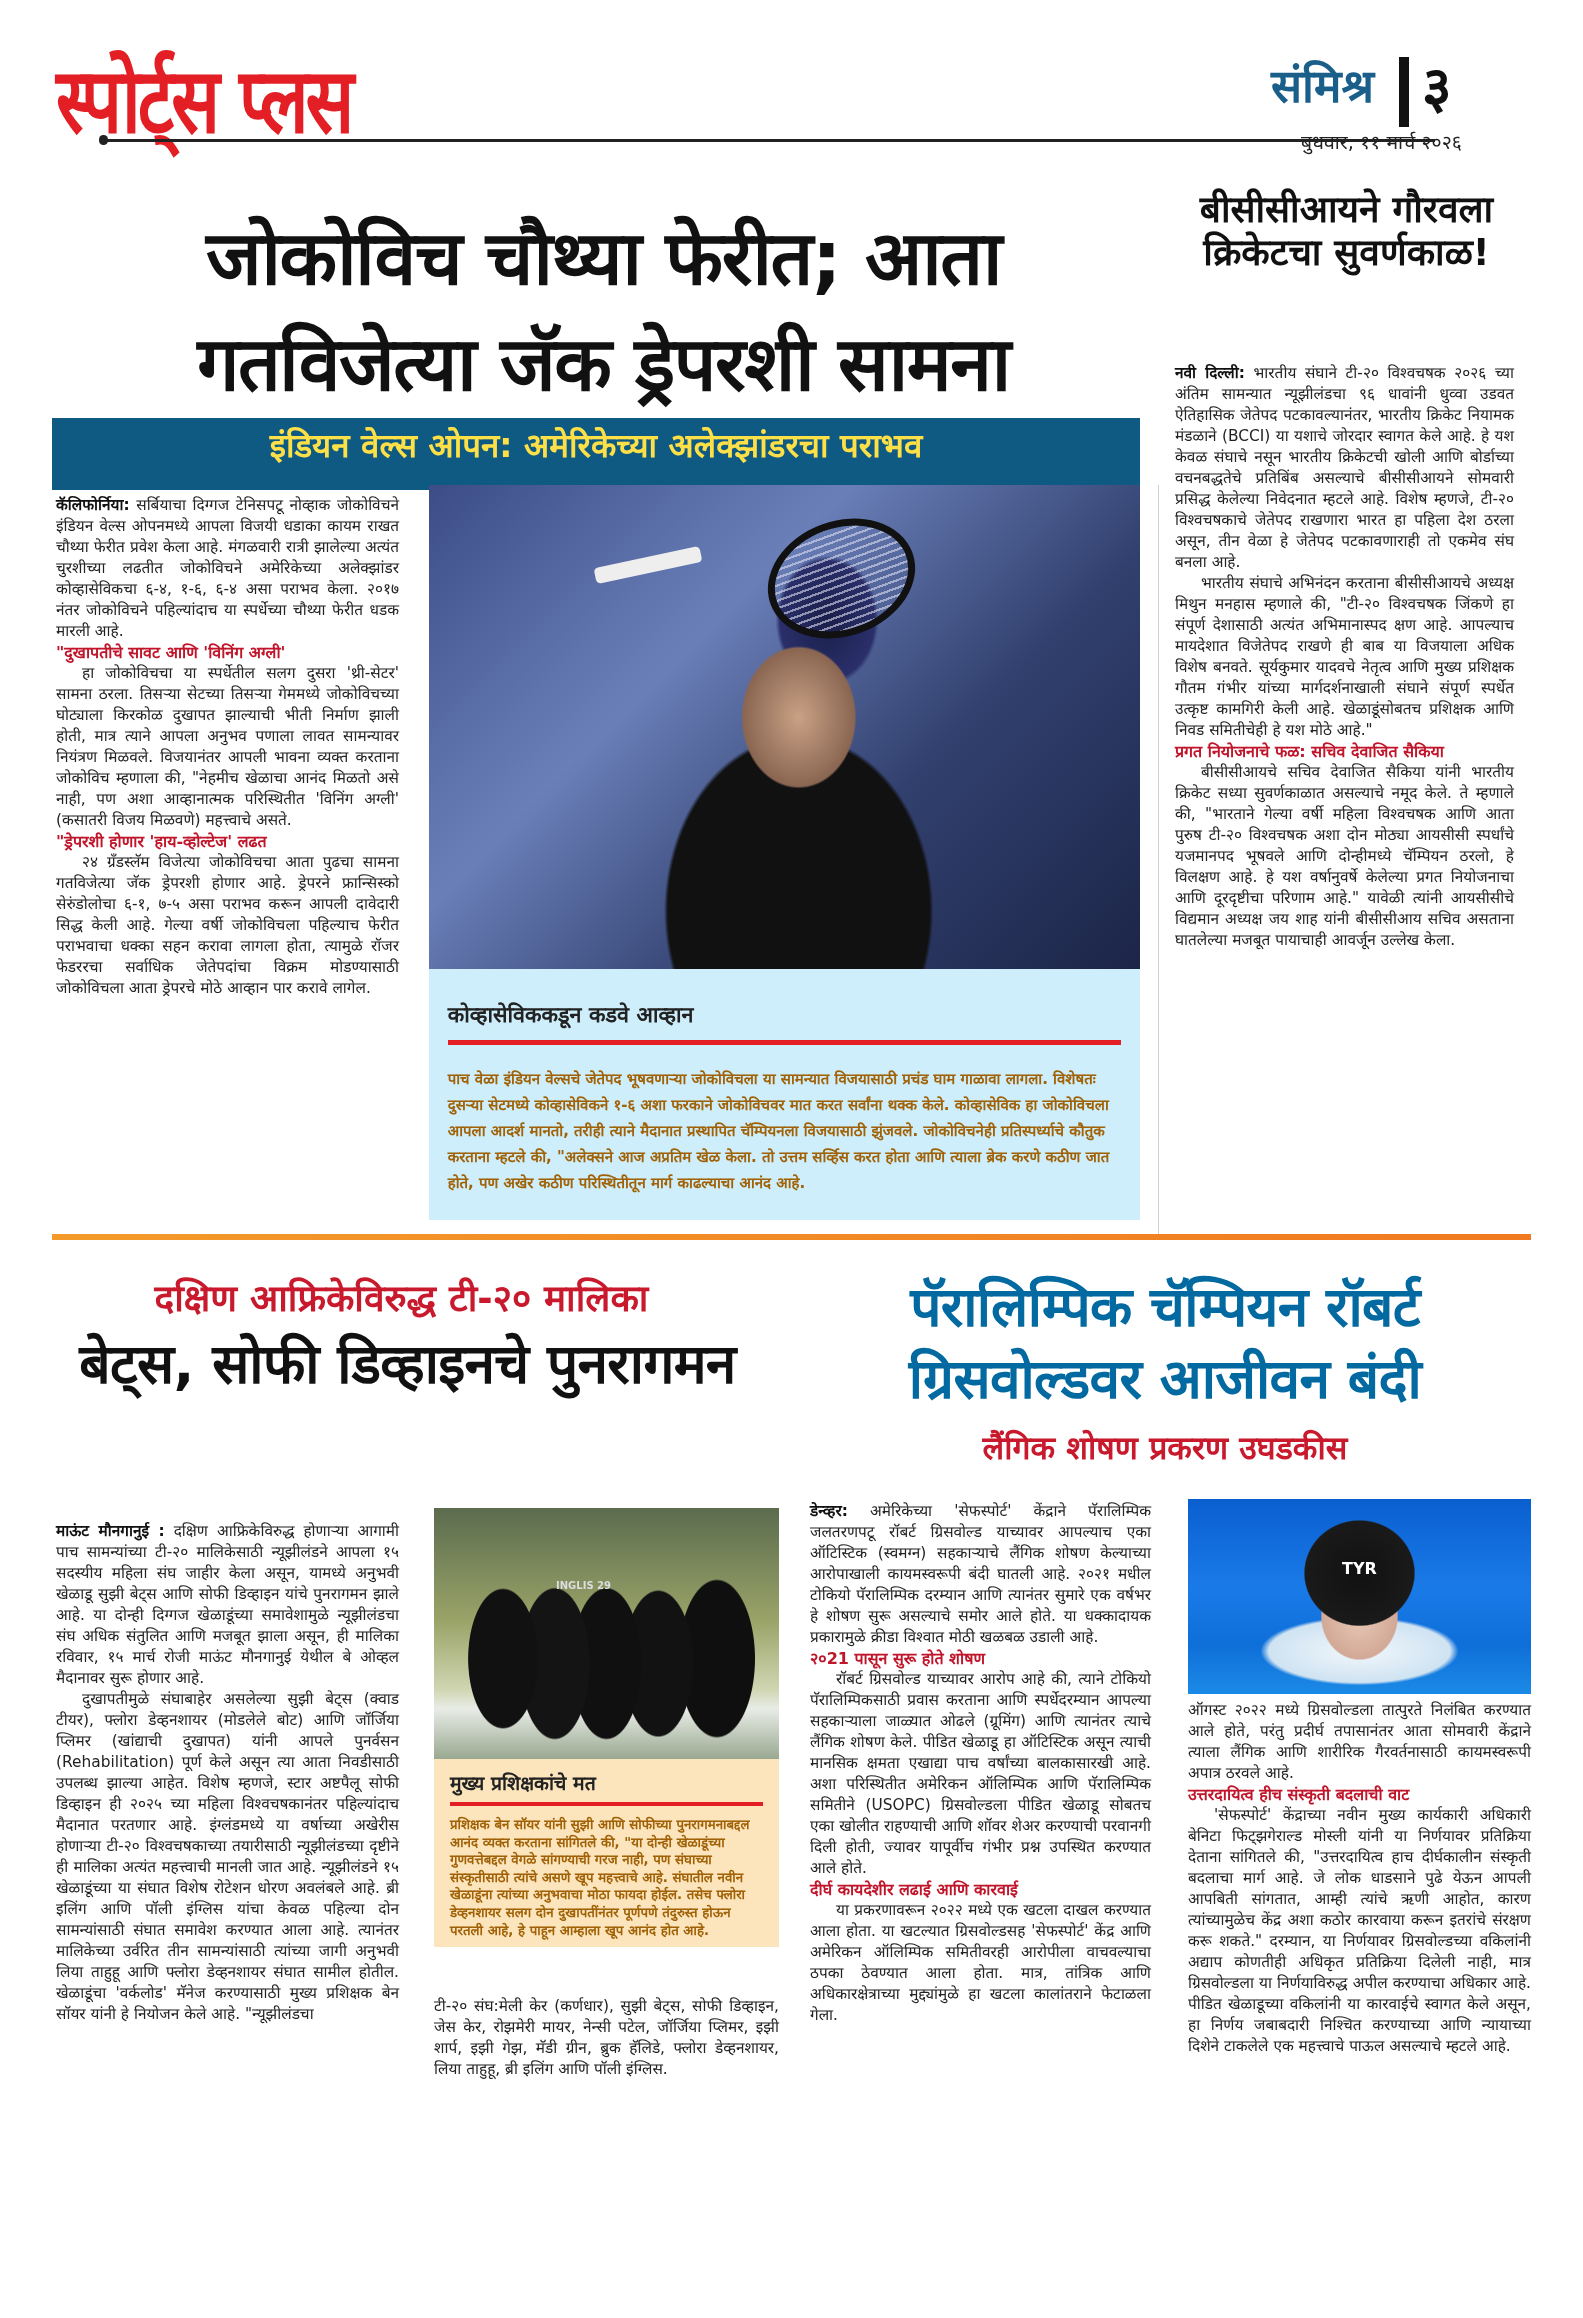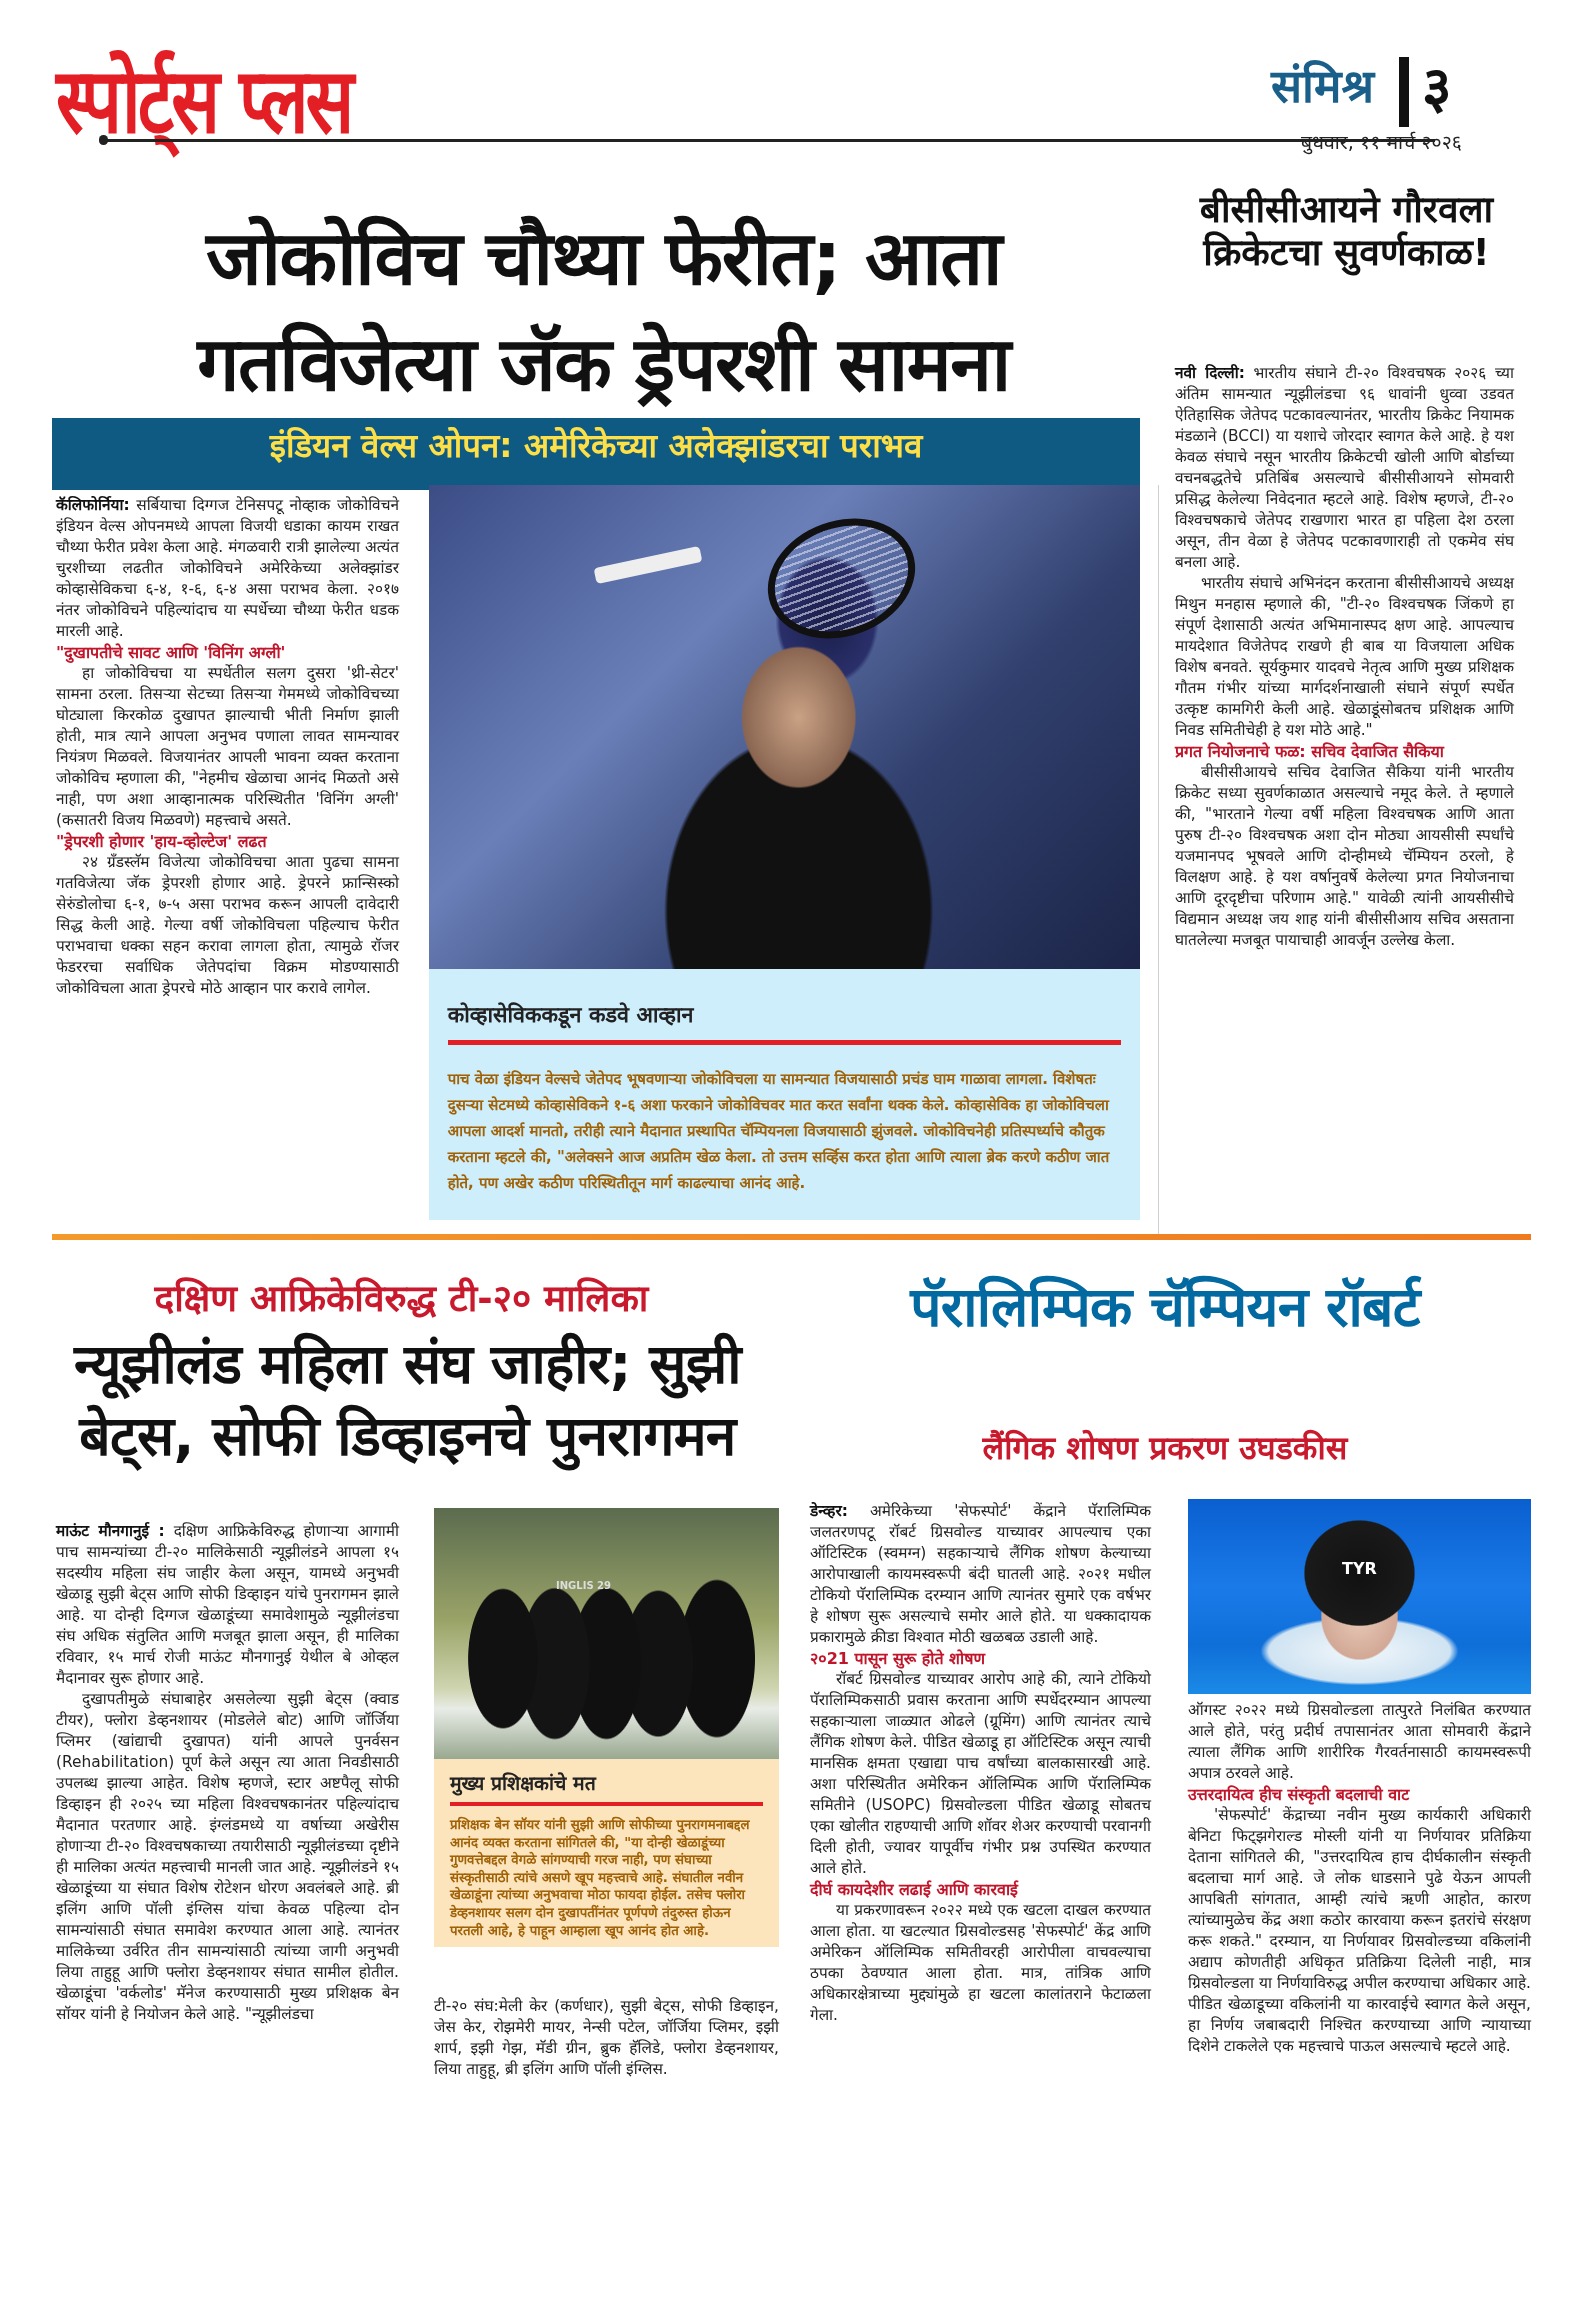--- a/index.html
+++ b/index.html
@@ -121,40 +121,40 @@
   <span>भारतीय संघाने टी-२० विश्वचषक २०२६ च्या अंतिम सामन्यात न्यूझीलंडचा ९६ धावांनी धुव्वा उडवत ऐतिहासिक जेतेपद पटकावल्यानंतर, भारतीय क्रिकेट नियामक मंडळाने (BCCI) या यशाचे जोरदार स्वागत केले आहे. हे यश केवळ संघाचे नसून भारतीय क्रिकेटची खोली आणि बोर्डाच्या वचनबद्धतेचे प्रतिबिंब असल्याचे बीसीसीआयने सोमवारी प्रसिद्ध केलेल्या निवेदनात म्हटले आहे. विशेष म्हणजे, टी-२० विश्वचषकाचे जेतेपद राखणारा भारत हा पहिला देश ठरला असून, तीन वेळा हे जेतेपद पटकावणाराही तो एकमेव संघ बनला आहे.</span>
   <span class="indent">भारतीय संघाचे अभिनंदन करताना बीसीसीआयचे अध्यक्ष मिथुन मनहास म्हणाले की, "टी-२० विश्वचषक जिंकणे हा संपूर्ण देशासाठी अत्यंत अभिमानास्पद क्षण आहे. आपल्याच मायदेशात विजेतेपद राखणे ही बाब या विजयाला अधिक विशेष बनवते. सूर्यकुमार यादवचे नेतृत्व आणि मुख्य प्रशिक्षक गौतम गंभीर यांच्या मार्गदर्शनाखाली संघाने संपूर्ण स्पर्धेत उत्कृष्ट कामगिरी केली आहे. खेळाडूंसोबतच प्रशिक्षक आणि निवड समितीचेही हे यश मोठे आहे."</span>
   <span class="subhead">प्रगत नियोजनाचे फळ: सचिव देवाजित सैकिया</span>
   <span class="indent">बीसीसीआयचे सचिव देवाजित सैकिया यांनी भारतीय क्रिकेट सध्या सुवर्णकाळात असल्याचे नमूद केले. ते म्हणाले की, "भारताने गेल्या वर्षी महिला विश्वचषक आणि आता पुरुष टी-२० विश्वचषक अशा दोन मोठ्या आयसीसी स्पर्धांचे यजमानपद भूषवले आणि दोन्हीमध्ये चॅम्पियन ठरलो, हे विलक्षण आहे. हे यश वर्षानुवर्षे केलेल्या प्रगत नियोजनाचा आणि दूरदृष्टीचा परिणाम आहे." यावेळी त्यांनी आयसीसीचे विद्यमान अध्यक्ष जय शाह यांनी बीसीसीआय सचिव असताना घातलेल्या मजबूत पायाचाही आवर्जून उल्लेख केला.</span>
 </div>
 
 <div class="abs orange-rule"></div>
 
 <div class="abs kicker-red">दक्षिण आफ्रिकेविरुद्ध  टी-२० मालिका</div>
 <div class="abs hl-nz">
-  <div>न्यूझीलंड महिला संघ जाहीर; सुझी</div>
   <div>बेट्स, सोफी डिव्हाइनचे पुनरागमन</div>
 </div>
 <div class="abs col-nz body-text">
   <b class="lead">माऊंट मौनगानुई :</b>
   <span>दक्षिण आफ्रिकेविरुद्ध होणाऱ्या आगामी पाच सामन्यांच्या टी-२० मालिकेसाठी न्यूझीलंडने आपला १५ सदस्यीय महिला संघ जाहीर केला असून, यामध्ये अनुभवी खेळाडू सुझी बेट्स आणि सोफी डिव्हाइन यांचे पुनरागमन झाले आहे. या दोन्ही दिग्गज खेळाडूंच्या समावेशामुळे न्यूझीलंडचा संघ अधिक संतुलित आणि मजबूत झाला असून, ही मालिका रविवार, १५ मार्च रोजी माऊंट मौनगानुई येथील बे ओव्हल मैदानावर सुरू होणार आहे.</span>
   <span class="indent">दुखापतीमुळे संघाबाहेर असलेल्या सुझी बेट्स (क्वाड टीयर), फ्लोरा डेव्हनशायर (मोडलेले बोट) आणि जॉर्जिया प्लिमर (खांद्याची दुखापत) यांनी आपले पुनर्वसन (Rehabilitation) पूर्ण केले असून त्या आता निवडीसाठी उपलब्ध झाल्या आहेत. विशेष म्हणजे, स्टार अष्टपैलू सोफी डिव्हाइन ही २०२५ च्या महिला विश्वचषकानंतर पहिल्यांदाच मैदानात परतणार आहे. इंग्लंडमध्ये या वर्षाच्या अखेरीस होणाऱ्या टी-२० विश्वचषकाच्या तयारीसाठी न्यूझीलंडच्या दृष्टीने ही मालिका अत्यंत महत्त्वाची मानली जात आहे. न्यूझीलंडने १५ खेळाडूंच्या या संघात विशेष रोटेशन धोरण अवलंबले आहे. ब्री इलिंग आणि पॉली इंग्लिस यांचा केवळ पहिल्या दोन सामन्यांसाठी संघात समावेश करण्यात आला आहे. त्यानंतर मालिकेच्या उर्वरित तीन सामन्यांसाठी त्यांच्या जागी अनुभवी लिया ताहुहू आणि फ्लोरा डेव्हनशायर संघात सामील होतील. खेळाडूंचा 'वर्कलोड' मॅनेज करण्यासाठी मुख्य प्रशिक्षक बेन सॉयर यांनी हे नियोजन केले आहे. "न्यूझीलंडचा</span>
 </div>
 <div class="abs photo photo-nz">
   <span class="jersey">INGLIS 29</span>
 </div>
 <div class="abs box-tan">
   <div class="box-title">मुख्य प्रशिक्षकांचे मत</div>
   <div class="box-rule"></div>
   <div class="box-text">प्रशिक्षक बेन सॉयर यांनी सुझी आणि सोफीच्या पुनरागमनाबद्दल आनंद व्यक्त करताना सांगितले की, "या दोन्ही खेळाडूंच्या गुणवत्तेबद्दल वेगळे सांगण्याची गरज नाही, पण संघाच्या संस्कृतीसाठी त्यांचे असणे खूप महत्त्वाचे आहे. संघातील नवीन खेळाडूंना त्यांच्या अनुभवाचा मोठा फायदा होईल. तसेच फ्लोरा डेव्हनशायर सलग दोन दुखापतींनंतर पूर्णपणे तंदुरुस्त होऊन परतली आहे, हे पाहून आम्हाला खूप आनंद होत आहे.</div>
 </div>
 <div class="abs squad body-text">टी-२० संघ:मेली केर (कर्णधार), सुझी बेट्स, सोफी डिव्हाइन, जेस केर, रोझमेरी मायर, नेन्सी पटेल, जॉर्जिया प्लिमर, इझी शार्प, इझी गेझ, मॅडी ग्रीन, ब्रुक हॅलिडे, फ्लोरा डेव्हनशायर, लिया ताहुहू, ब्री इलिंग आणि पॉली इंग्लिस.</div>
 
 <div class="abs hl-para">
   <div>पॅरालिम्पिक चॅम्पियन रॉबर्ट</div>
+  <div>ग्रिसवोल्डवर आजीवन बंदी</div>
 </div>
 <div class="abs kicker-red2">लैंगिक शोषण प्रकरण उघडकीस</div>
 <div class="abs col-den body-text">
   <b class="lead">डेन्व्हर:</b>
   <span>अमेरिकेच्या 'सेफस्पोर्ट' केंद्राने पॅरालिम्पिक जलतरणपटू रॉबर्ट ग्रिसवोल्ड याच्यावर आपल्याच एका ऑटिस्टिक (स्वमग्न) सहकाऱ्याचे लैंगिक शोषण केल्याच्या आरोपाखाली कायमस्वरूपी बंदी घातली आहे. २०२१ मधील टोकियो पॅरालिम्पिक दरम्यान आणि त्यानंतर सुमारे एक वर्षभर हे शोषण सुरू असल्याचे समोर आले होते. या धक्कादायक प्रकारामुळे क्रीडा विश्वात मोठी खळबळ उडाली आहे.</span>
   <span class="subhead">२०21 पासून सुरू होते शोषण</span>
   <span class="indent">रॉबर्ट ग्रिसवोल्ड याच्यावर आरोप आहे की, त्याने टोकियो पॅरालिम्पिकसाठी प्रवास करताना आणि स्पर्धेदरम्यान आपल्या सहकाऱ्याला जाळ्यात ओढले (ग्रूमिंग) आणि त्यानंतर त्याचे लैंगिक शोषण केले. पीडित खेळाडू हा ऑटिस्टिक असून त्याची मानसिक क्षमता एखाद्या पाच वर्षांच्या बालकासारखी आहे. अशा परिस्थितीत अमेरिकन ऑलिम्पिक आणि पॅरालिम्पिक समितीने (USOPC) ग्रिसवोल्डला पीडित खेळाडू सोबतच एका खोलीत राहण्याची आणि शॉवर शेअर करण्याची परवानगी दिली होती, ज्यावर यापूर्वीच गंभीर प्रश्न उपस्थित करण्यात आले होते.</span>
   <span class="subhead">दीर्घ कायदेशीर लढाई आणि कारवाई</span>
   <span class="indent">या प्रकरणावरून २०२२ मध्ये एक खटला दाखल करण्यात आला होता. या खटल्यात ग्रिसवोल्डसह 'सेफस्पोर्ट' केंद्र आणि अमेरिकन ऑलिम्पिक समितीवरही आरोपीला वाचवल्याचा ठपका ठेवण्यात आला होता. मात्र, तांत्रिक आणि अधिकारक्षेत्राच्या मुद्द्यांमुळे हा खटला कालांतराने फेटाळला गेला.</span>
 </div>

